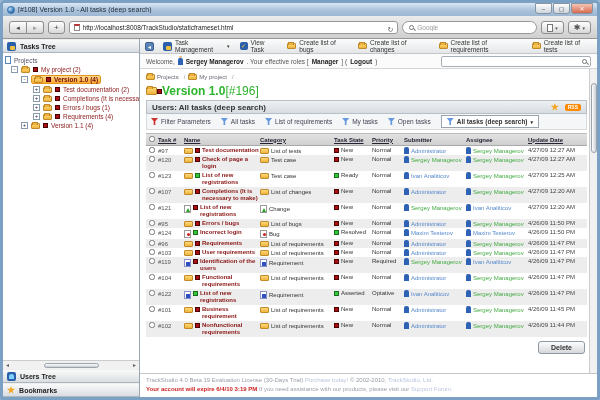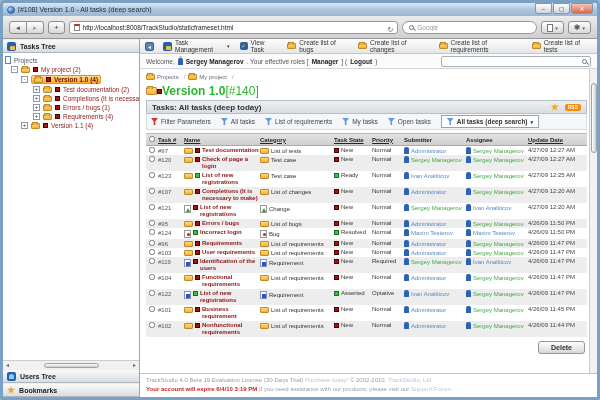--- a/index.html
+++ b/index.html
@@ -340,25 +340,25 @@
             <span class="crumb">
     <span class="folder"></span>
     <span>My project</span>
   </span>
           </div>
 
         <div class="page-title">
           <span class="folder"></span>
           <span class="mk mk-red"></span>
           <span class="title-name">Version 1.0</span>
-          <span class="title-id">[#140]</span>
+          <span class="title-id">[#196]</span>
         </div>
 
         <div class="section-bar">
-          <span>Tasks: All tasks (deep today)</span>
+          <span>Users: All tasks (deep search)</span>
           <span class="section-right">
             <span class="star-glyph"></span>
             <span class="rss-badge">RSS</span>
           </span>
         </div>
 
         <div class="filter-bar">
           <span class="menu-items" style="gap:10px;">
               <span class="filter-item">
     <span class="funnel fn-red"></span>

